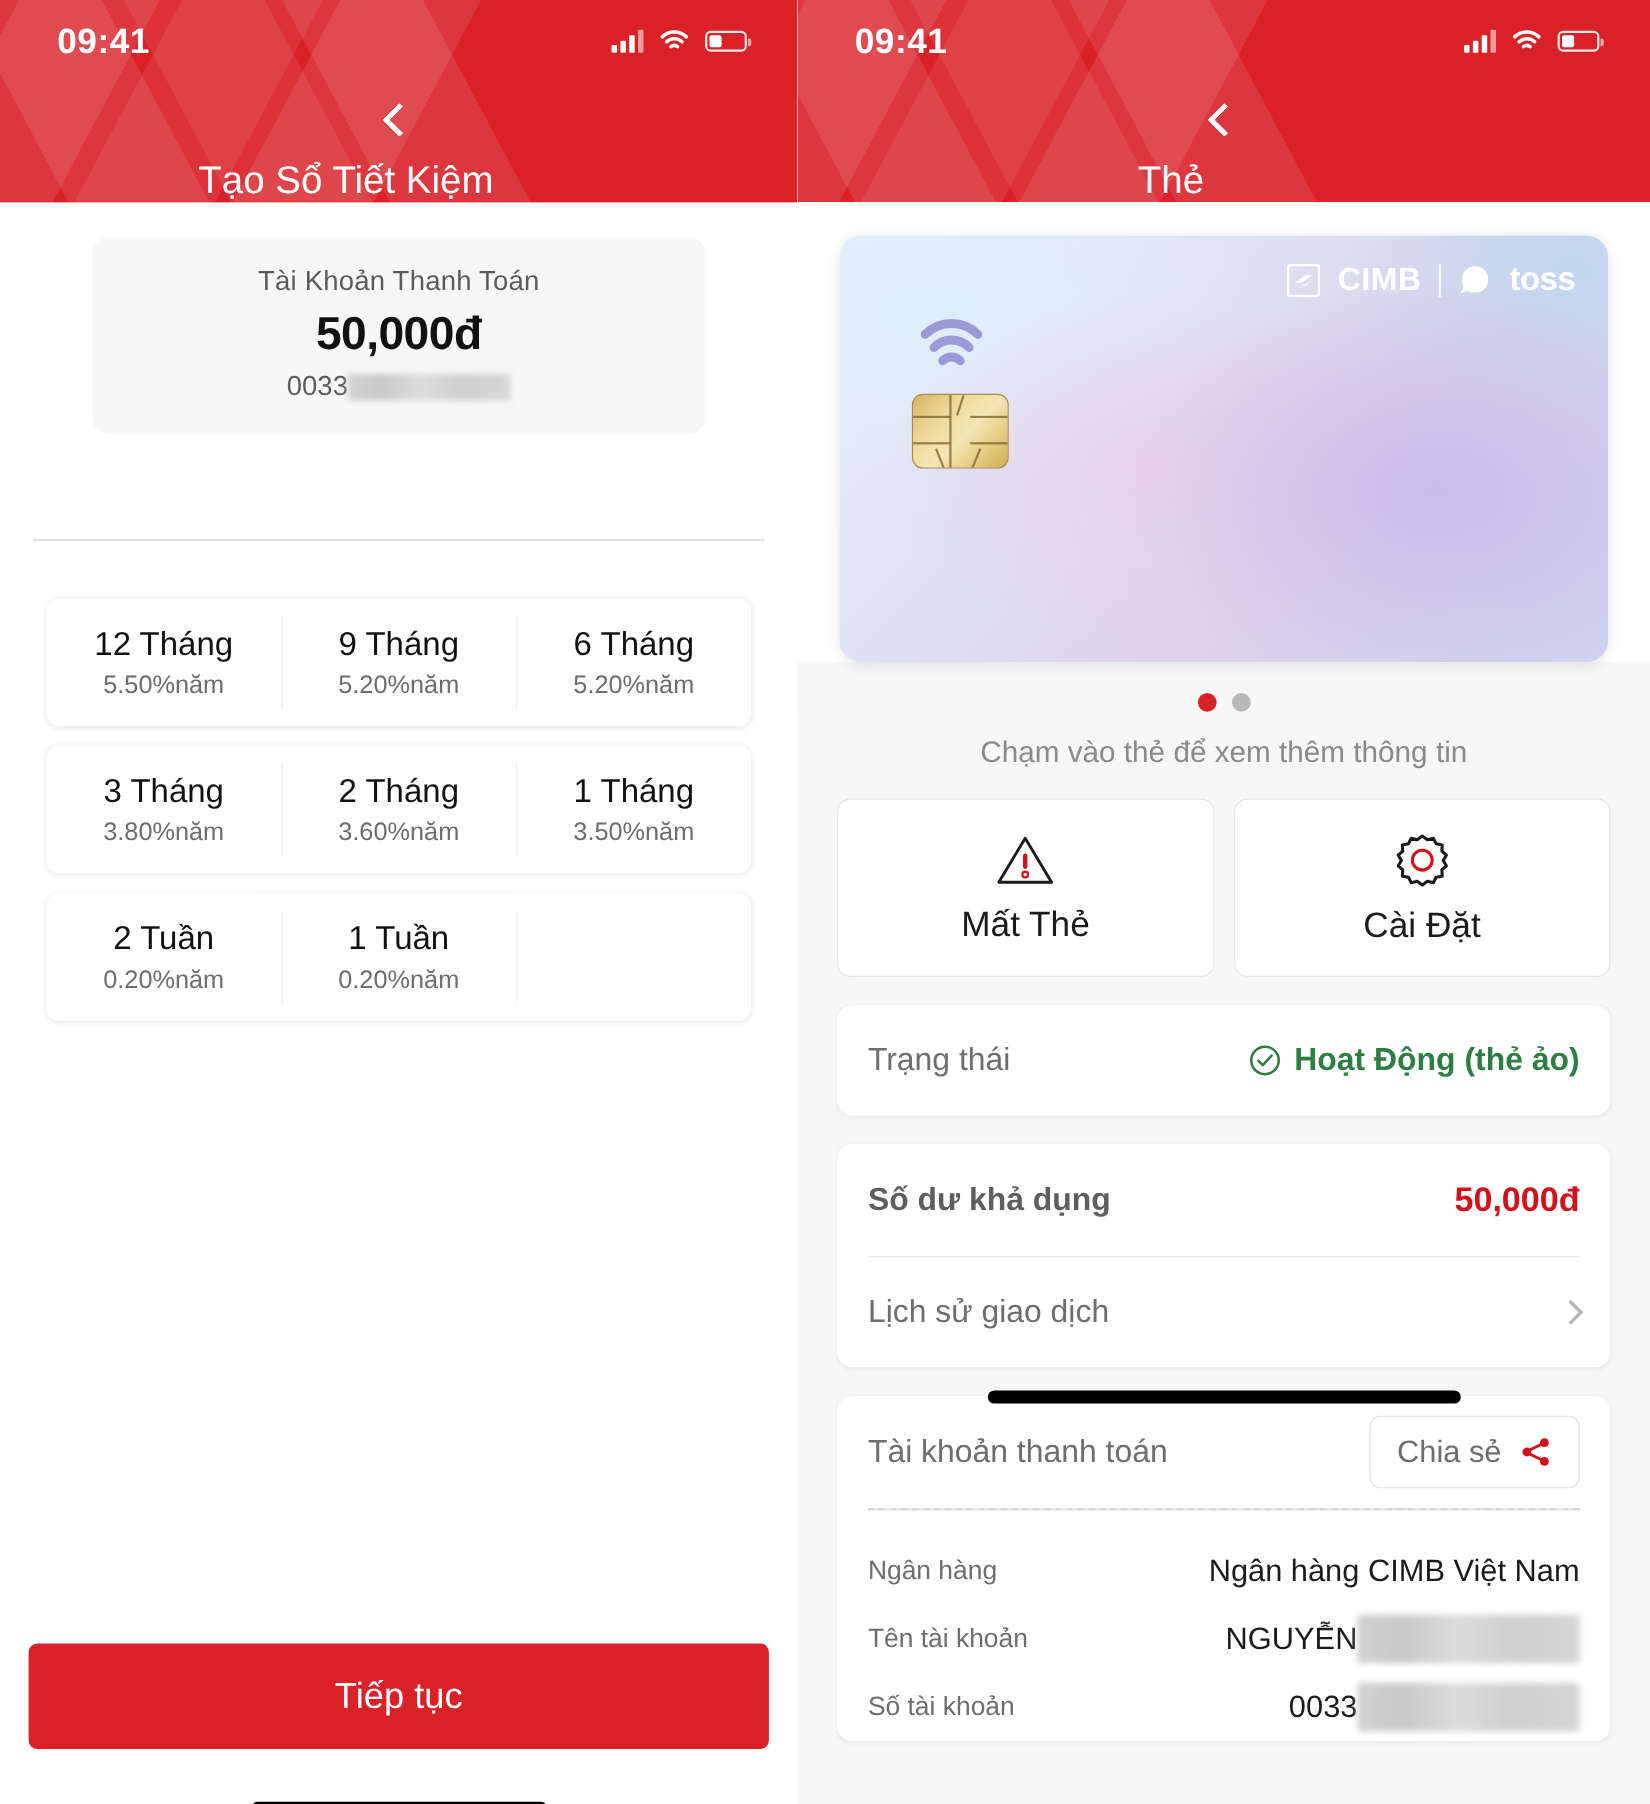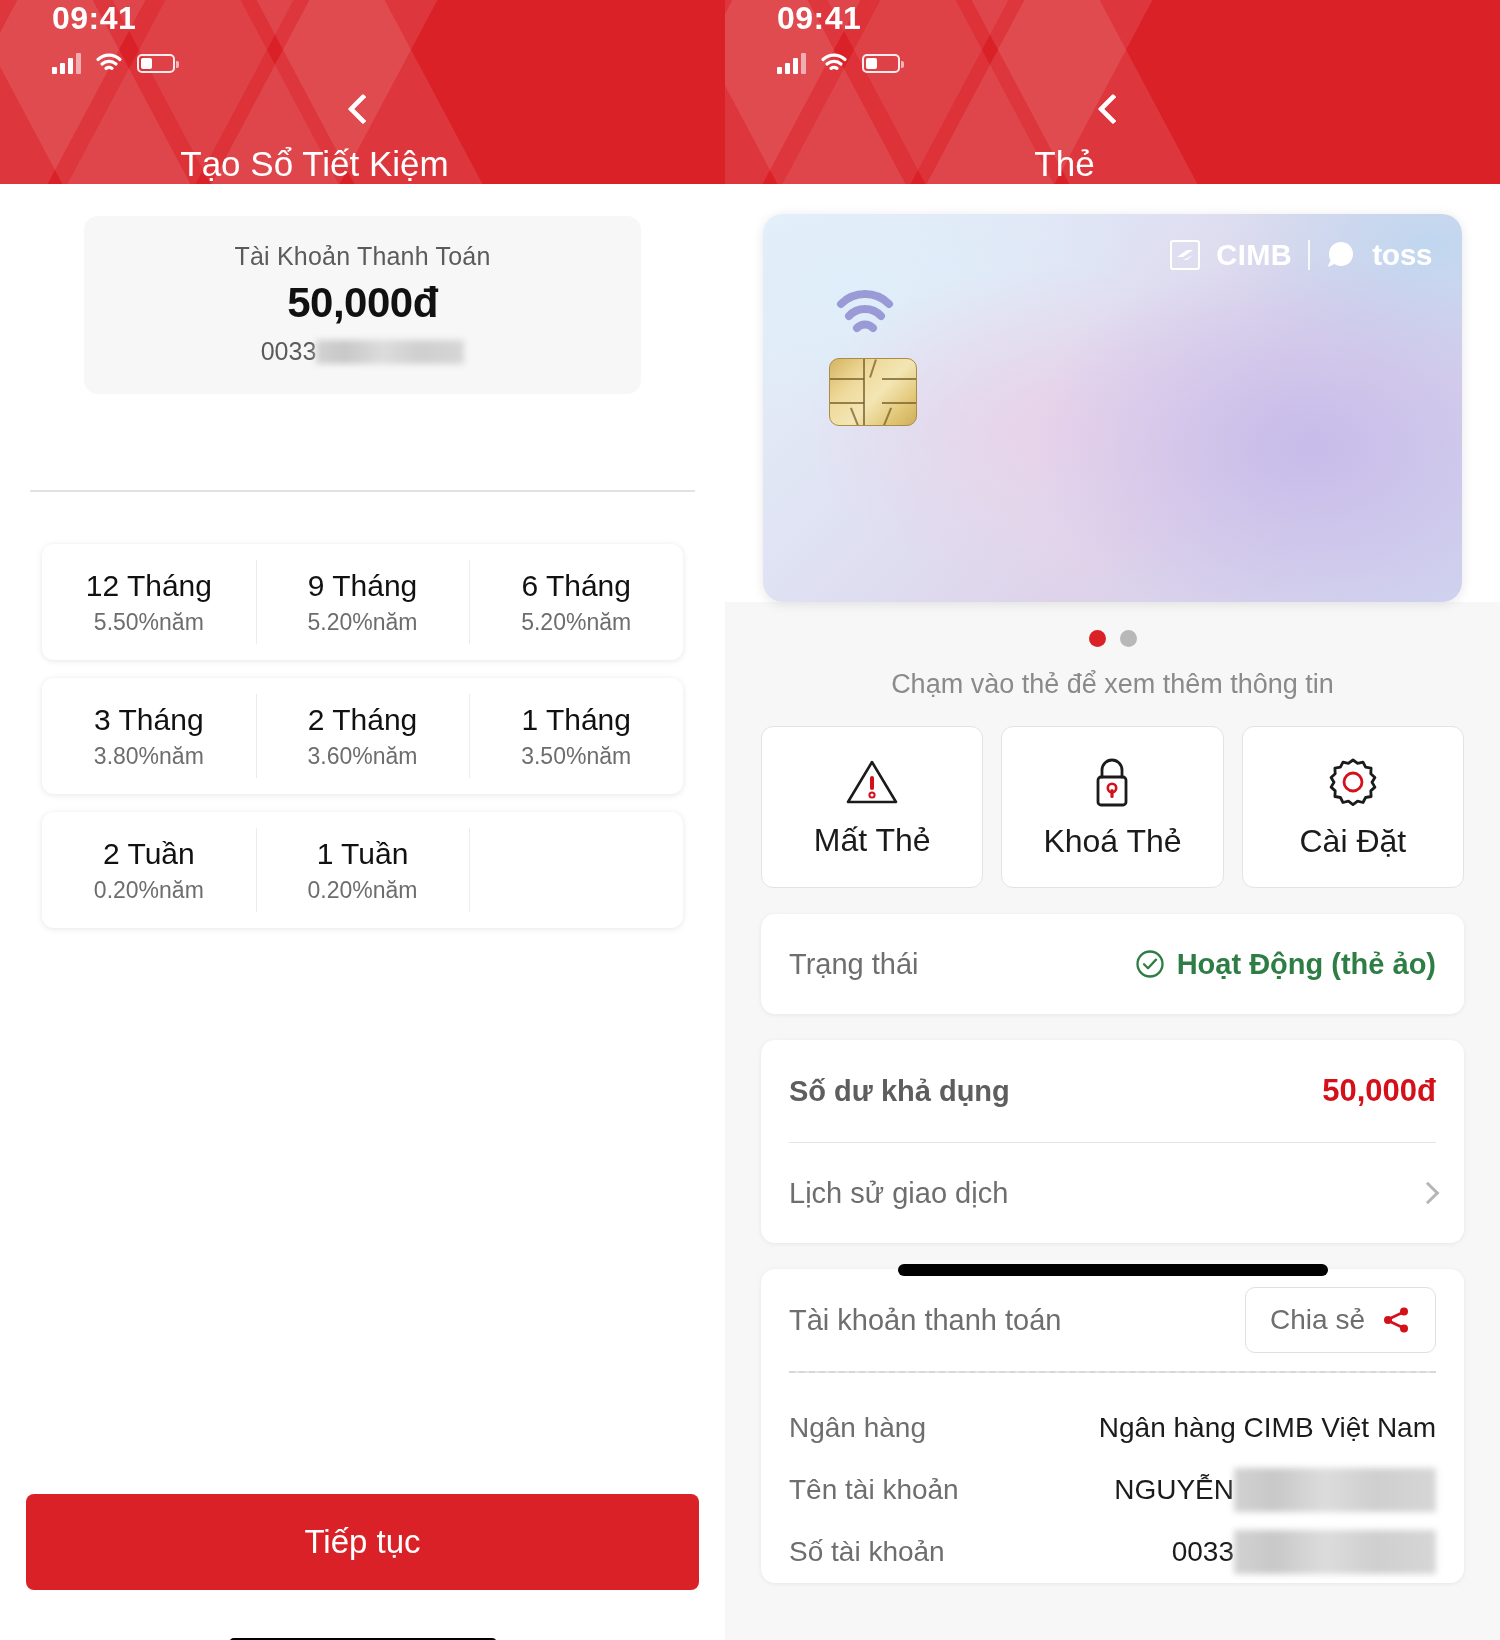--- a/index.html
+++ b/index.html
@@ -35,22 +35,22 @@
     position: absolute;
     height: 300px; width: 128px; top: -42px;
     background: rgba(255,255,255,0.10);
     transform: skewX(28deg);
     border-radius: 2px;
   }
   .chev2.b { background: rgba(255,255,255,0.08); }
 
   .statusbar {
     position: absolute; top: 0; left: 0; right: 0; height: 74px;
-    display: flex; align-items: flex-start; justify-content: space-between;
-    padding: 0 46px 0 52px; z-index: 5; flex-direction: column;
+    display: flex; align-items: center; justify-content: space-between;
+    padding: 0 46px 0 52px; z-index: 5;
   }
   .sb-time {
     color: #fff; font-size: 32px; font-weight: bold; letter-spacing: 0.5px;
   }
   .sb-icons { display: flex; align-items: center; gap: 14px; }
   .bars { display: flex; align-items: flex-end; gap: 3px; height: 22px; }
   .bars i { display: block; width: 5px; background: #fff; border-radius: 1px; }
   .bars i:nth-child(1) { height: 7px; }
   .bars i:nth-child(2) { height: 11px; }
   .bars i:nth-child(3) { height: 16px; }
@@ -228,21 +228,21 @@
   .share-btn {
     display: flex; align-items: center; gap: 16px;
     border: 1px solid #e0e0e0; border-radius: 10px;
     padding: 16px 24px; cursor: pointer; background: #fff;
   }
   .share-label { font-size: 28px; color: #6e6e6e; }
   .detail-row {
     display: flex; align-items: center; justify-content: space-between;
     height: 62px;
   }
-  .dlabel { font-size: 28px; color: #6e6e6e; white-space: nowrap; }
+  .dlabel { font-size: 24px; color: #6e6e6e; white-space: nowrap; }
   .dvalue { font-size: 28px; color: #1b1b1b; display: flex; align-items: center; }
   .home-ind-r {
     position: absolute; bottom: 78px; left: 50%;
     transform: translateX(-50%);
     width: 430px; height: 12px; background: #000; border-radius: 6px; z-index: 20;
   }
 </style>
 </head>
 <body>
 
@@ -453,29 +453,20 @@
       <div class="actions">
         <div class="action">
           <svg width="56" height="52" viewBox="0 0 56 52">
             <path d="M28 6 L52 46 L4 46 Z" fill="none" stroke="#1b1b1b" stroke-width="2.6" stroke-linejoin="round"></path>
             <rect x="26" y="20" width="4" height="14" rx="2" fill="#d4101b"></rect>
             <circle cx="28" cy="39" r="2.6" fill="none" stroke="#d4101b" stroke-width="2"></circle>
           </svg>
           <div class="action-label">Mất Thẻ</div>
         </div>
         <div class="action">
-          <svg width="52" height="54" viewBox="0 0 52 54">
-            <path d="M16 22 V15 a10 10 0 0 1 20 0 v7" fill="none" stroke="#1b1b1b" stroke-width="2.8" stroke-linecap="round"></path>
-            <rect x="12" y="22" width="28" height="28" rx="3" fill="none" stroke="#1b1b1b" stroke-width="2.8"></rect>
-            <circle cx="26" cy="33" r="4.2" fill="none" stroke="#d4101b" stroke-width="2.6"></circle>
-            <rect x="24.4" y="34" width="3.2" height="9" rx="1.6" fill="#d4101b"></rect>
-          </svg>
-          <div class="action-label">Khoá Thẻ</div>
-        </div>
-        <div class="action">
           <svg width="54" height="54" viewBox="0 0 54 54">
             <g fill="none" stroke="#1b1b1b" stroke-width="2.8" stroke-linejoin="round">
               <path d="M27 5 l4.6 3.4 5.4 -1.3 2.6 5 5.5 1 -0.3 5.6 4.1 3.8 -2.9 4.8 2.9 4.8 -4.1 3.8 0.3 5.6 -5.5 1 -2.6 5 -5.4 -1.3 -4.6 3.4 -4.6 -3.4 -5.4 1.3 -2.6 -5 -5.5 -1 0.3 -5.6 -4.1 -3.8 2.9 -4.8 -2.9 -4.8 4.1 -3.8 -0.3 -5.6 5.5 -1 2.6 -5 5.4 1.3 Z"></path>
             </g>
             <circle cx="27" cy="27" r="9" fill="none" stroke="#d4101b" stroke-width="2.8"></circle>
           </svg>
           <div class="action-label">Cài Đặt</div>
         </div>
       </div>
 

